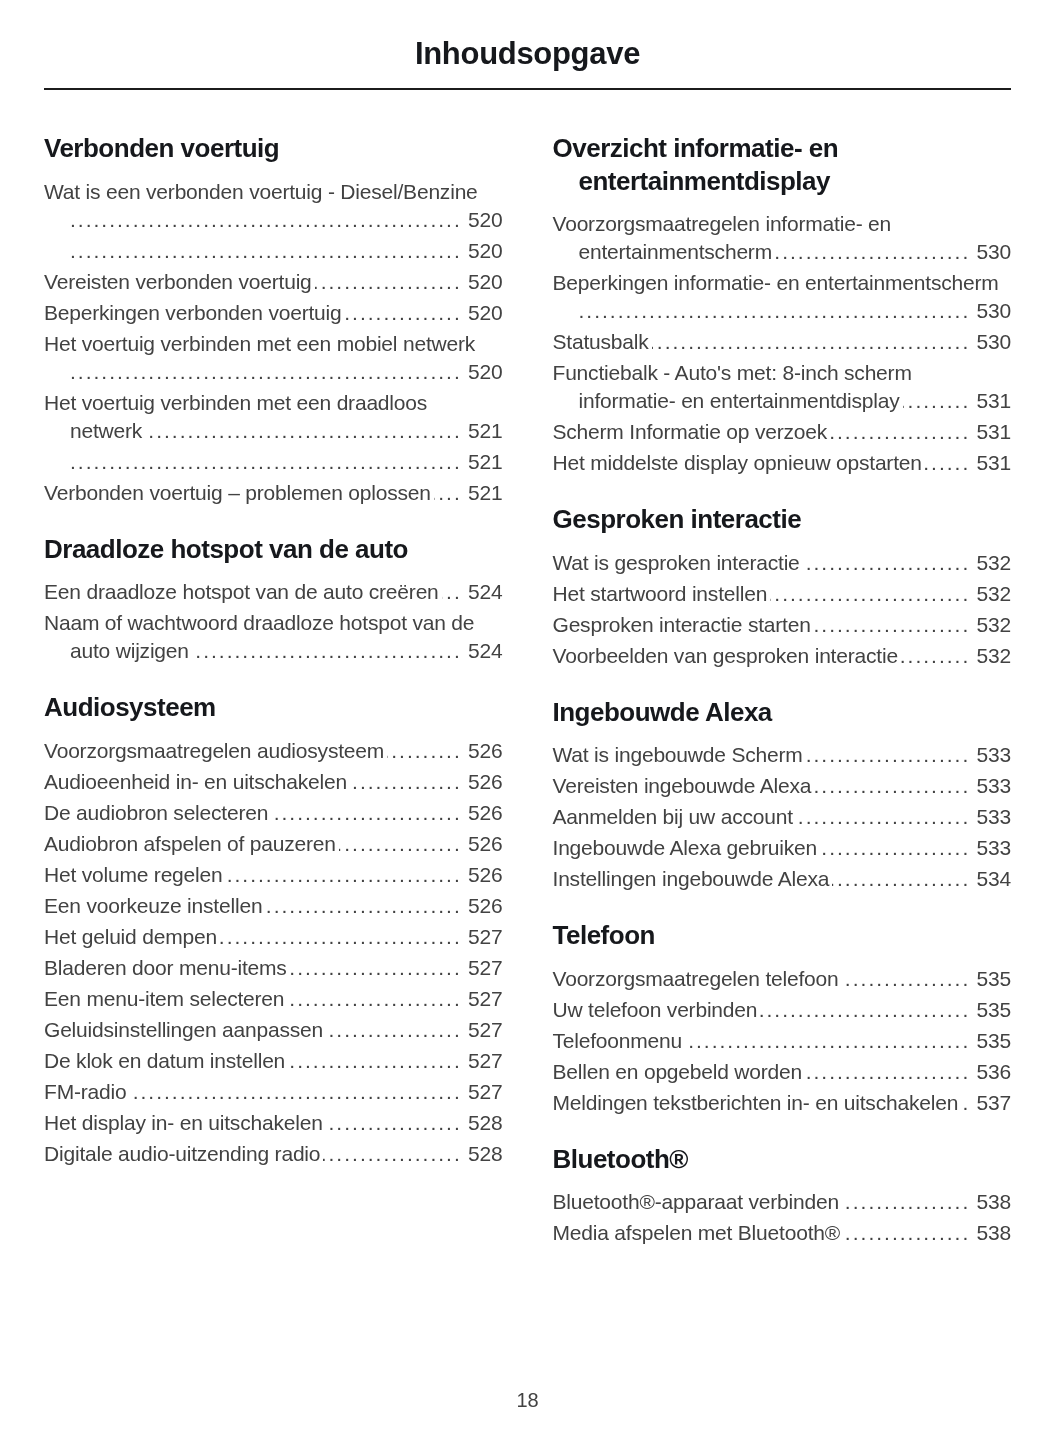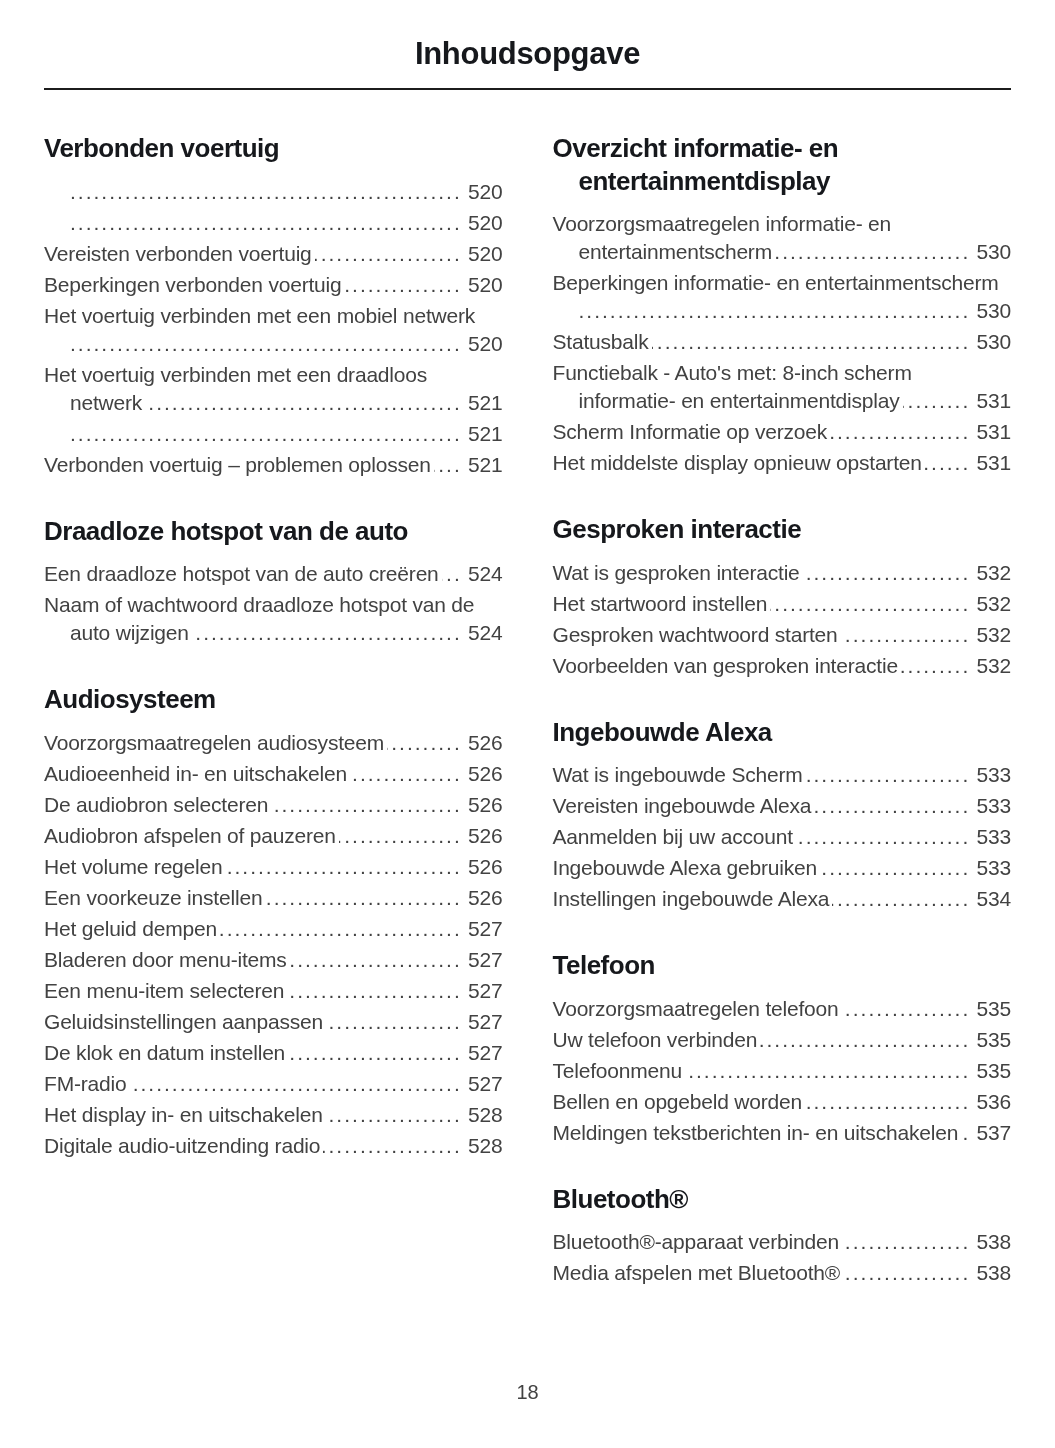--- a/index.html
+++ b/index.html
@@ -14,21 +14,21 @@
 
   .header h1 {
     font-size:31px; font-weight:bold; text-align:center;
     color:var(--heading, #16181c); letter-spacing:-0.3px;
   }
   .rule { border-bottom:2px solid var(--rule, #1c1c1c); margin-top:16px; }
 
   .columns { display:flex; gap:50px; margin-top:42px; }
   .col { flex:1 1 0; min-width:0; }
 
-  .toc-section + .toc-section { margin-top:36px; }
+  .toc-section + .toc-section { margin-top:26px; }
   .section-title {
     font-size:26px; font-weight:bold; line-height:1.25;
     letter-spacing:-0.5px; color:var(--heading, #16181c);
     padding-left:26px; text-indent:-26px;
     margin-bottom:13px;
   }
 
   .toc-entry {
     position:relative;
     font-size:21px; line-height:28px; letter-spacing:-0.2px;
@@ -45,42 +45,42 @@
   .toc-entry::after { content:""; display:block; clear:both; }
   .toc-entry .txt {
     position:relative; background:var(--page-bg, #ffffff); padding-right:3px;
   }
   .toc-entry .pg {
     float:right; position:relative; text-indent:0;
     background:var(--page-bg, #ffffff); padding-left:7px;
   }
 
   .footer {
-    position:absolute; left:0; bottom:44px; width:100%;
+    position:absolute; left:0; bottom:36px; width:100%;
     text-align:center; font-size:20px; color:var(--body-text, #424242);
   }
 </style>
 </head>
 <body>
 
 <div class="page">
   <div class="header">
     <h1>Inhoudsopgave</h1>
     <div class="rule"></div>
   </div>
 
   <div class="columns">
       <div class="col">
   <section class="toc-section">
     <h2 class="section-title">Verbonden voertuig</h2>
     <div class="entries">
+  <div class="toc-entry"><span class="txt">Wat is een verbonden voertuig - Diesel/Benzine</span><span class="pg">520</span></div>
+
   <div class="toc-entry"><span class="pg">520</span></div>
 
-  <div class="toc-entry"><span class="pg">520</span></div>
-
   <div class="toc-entry"><span class="txt">Vereisten verbonden voertuig</span><span class="pg">520</span></div>
 
   <div class="toc-entry"><span class="txt">Beperkingen verbonden voertuig</span><span class="pg">520</span></div>
 
   <div class="toc-entry"><span class="txt">Het voertuig verbinden met een mobiel netwerk</span><span class="pg">520</span></div>
 
   <div class="toc-entry"><span class="txt">Het voertuig verbinden met een draadloos netwerk</span><span class="pg">521</span></div>
 
   <div class="toc-entry"><span class="pg">521</span></div>
 
@@ -149,21 +149,21 @@
 </div>
   </section>
 
   <section class="toc-section">
     <h2 class="section-title">Gesproken interactie</h2>
     <div class="entries">
   <div class="toc-entry"><span class="txt">Wat is gesproken interactie</span><span class="pg">532</span></div>
 
   <div class="toc-entry"><span class="txt">Het startwoord instellen</span><span class="pg">532</span></div>
 
-  <div class="toc-entry"><span class="txt">Gesproken wachtwoord starten</span><span class="pg">532</span></div>
+  <div class="toc-entry"><span class="txt">Gesproken interactie starten</span><span class="pg">532</span></div>
 
   <div class="toc-entry"><span class="txt">Voorbeelden van gesproken interactie</span><span class="pg">532</span></div>
 </div>
   </section>
 
   <section class="toc-section">
     <h2 class="section-title">Ingebouwde Alexa</h2>
     <div class="entries">
   <div class="toc-entry"><span class="txt">Wat is ingebouwde Scherm</span><span class="pg">533</span></div>
 

